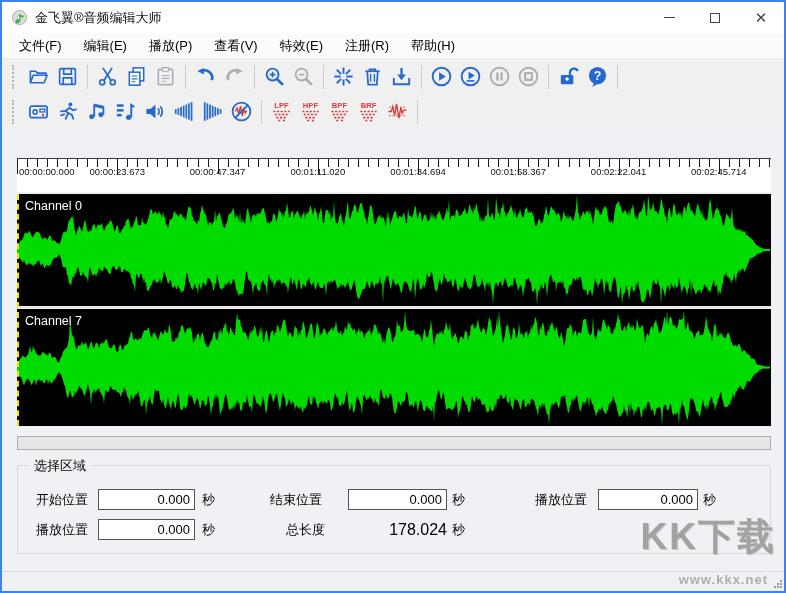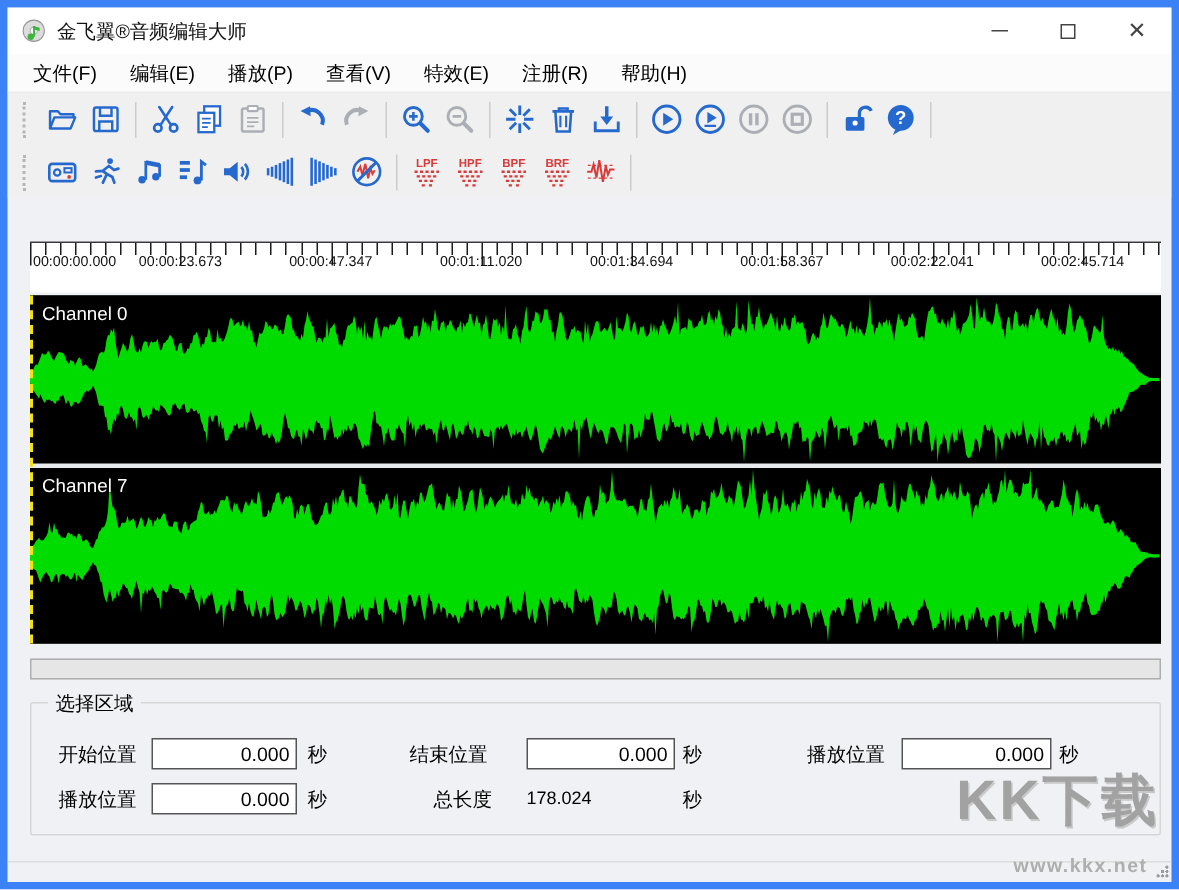--- a/index.html
+++ b/index.html
@@ -1,19 +1,19 @@
 <!DOCTYPE html>
 <html><head>
 <meta charset="utf-8">
 <style>
   html,body{margin:0;padding:0;background:#ffffff;}
   *{box-sizing:border-box;}
   .window{
     position:relative;width:786px;height:593px;
-    background:#eff1f4;border:5px solid #3b82f6;
+    background:#eff1f4;border:2px solid #3b82f6;
     font-family:"Liberation Sans","DejaVu Sans",sans-serif;
     overflow:hidden;color:#000;
   }
   
   .titlebar{position:absolute;left:0;top:0;width:100%;height:31px;background:#ffffff;display:flex;align-items:center;}
   .app-icon{margin:0 7px 0 9px;display:flex;align-items:center;}
   .title-text{font-size:13px;color:#111;}
   .win-controls{position:absolute;right:0;top:0;height:31px;display:flex;}
   .win-btn{width:46px;height:31px;display:flex;align-items:center;justify-content:center;}
   .glyph-min{width:11px;height:1px;background:#444;}
@@ -43,21 +43,21 @@
   .channel-label{position:absolute;left:8px;top:5px;color:#ffffff;font-size:12.5px;z-index:3;}
   .playhead{position:absolute;left:0;top:0;height:232px;width:0;border-left:2px dashed #f5e400;z-index:4;}
   
   .hscroll{position:absolute;left:15px;top:434px;width:754px;height:14px;background:#e6e6e6;border:1px solid #aeaeae;}
   
   .groupbox{position:absolute;left:15px;top:463px;width:754px;height:89px;border:1px solid #d6d6d6;border-radius:2px;}
   .groupbox-title{position:absolute;left:11px;top:-9px;background:#eff1f4;padding:0 5px;font-size:13px;}
   .fld-label{position:absolute;font-size:13px;height:21px;line-height:21px;}
   .fld-input{position:absolute;height:21px;border:1px solid #545454;background:#fff;font-size:13px;text-align:right;padding:0 4px;font-family:"Liberation Sans",sans-serif;}
   .fld-unit{position:absolute;font-size:13px;height:21px;line-height:21px;}
-  .fld-value{position:absolute;font-size:12px;height:21px;line-height:21px;text-align:left;}
+  .fld-value{position:absolute;font-size:16px;height:21px;line-height:21px;text-align:right;}
   
   .status-sep{position:absolute;left:0;top:569px;width:100%;height:1px;background:#dcdcdc;}
   
   .watermark{position:absolute;right:8px;bottom:36px;font-size:37px;font-weight:800;color:#a2a2a2;letter-spacing:2px;text-shadow:1px 1px 0 #c9c9c9;line-height:1;}
   .watermark-site{position:absolute;right:16px;bottom:4px;font-size:13px;font-weight:bold;color:#aeaeae;letter-spacing:1px;}
   .resize-grip{position:absolute;right:2px;bottom:3px;width:8px;height:8px;
     background:
       radial-gradient(circle at 7px 1px,#9a9a9a 1px,transparent 1.2px),
       radial-gradient(circle at 7px 4px,#9a9a9a 1px,transparent 1.2px),
       radial-gradient(circle at 4px 4px,#9a9a9a 1px,transparent 1.2px),

